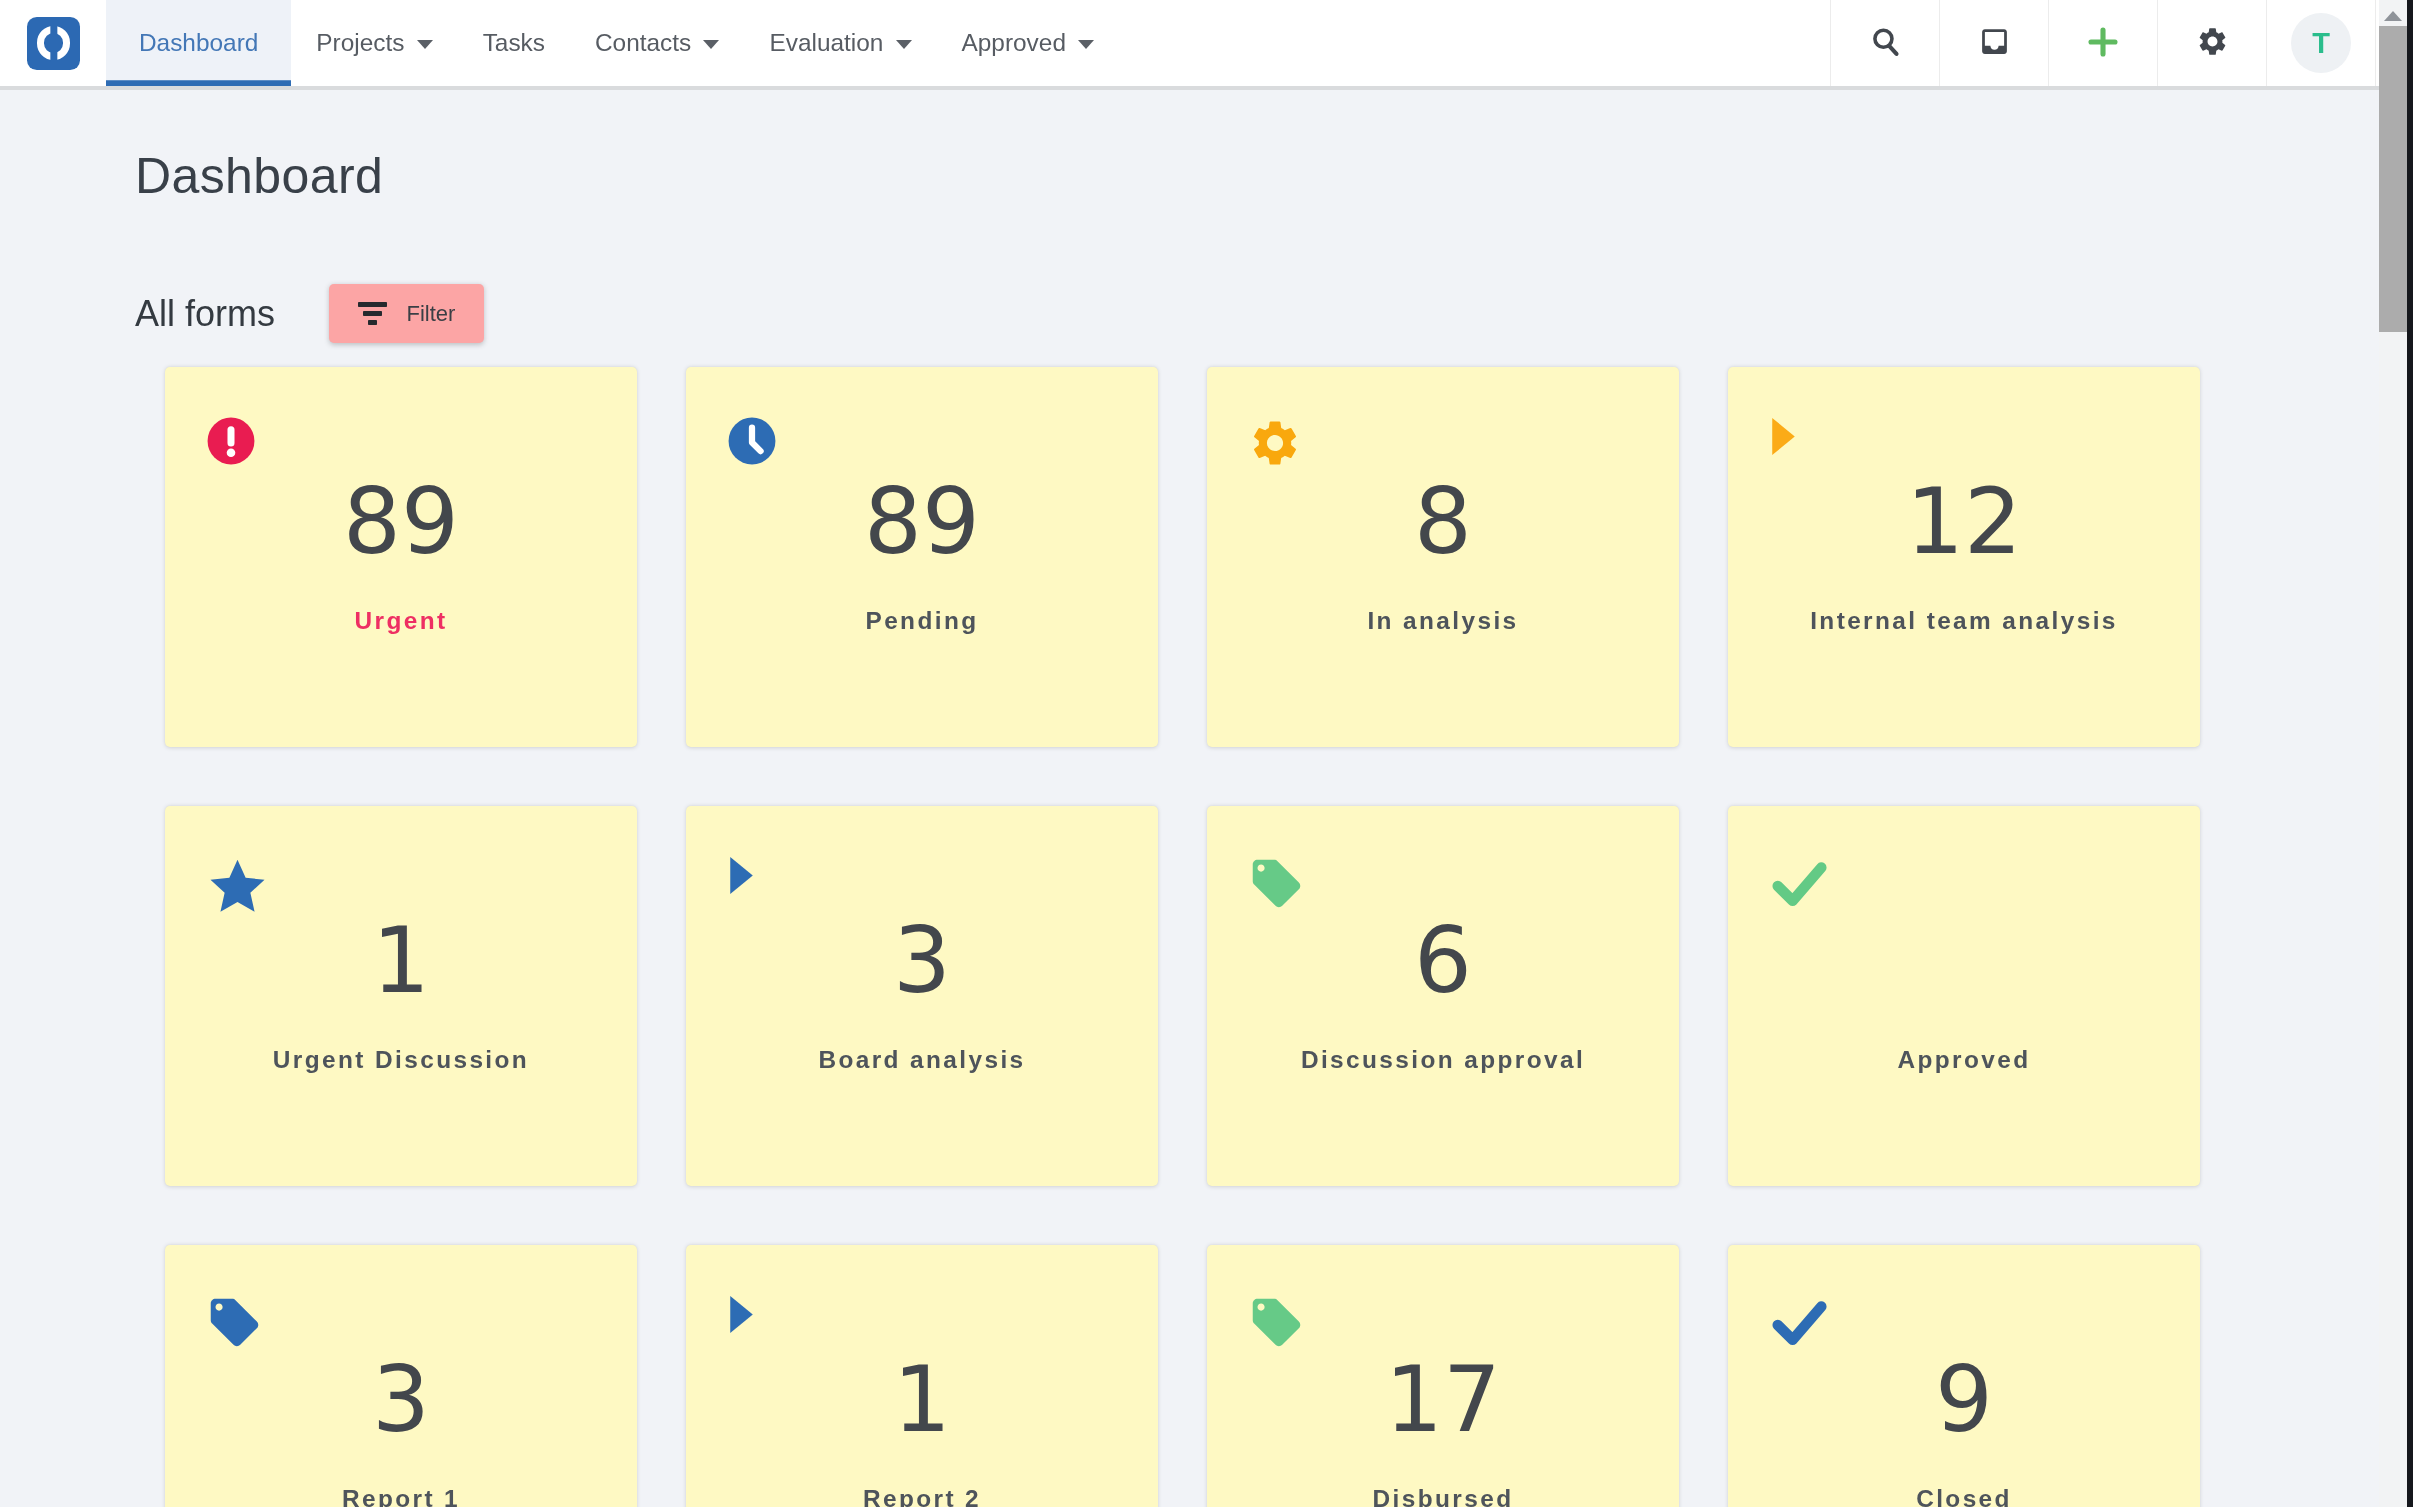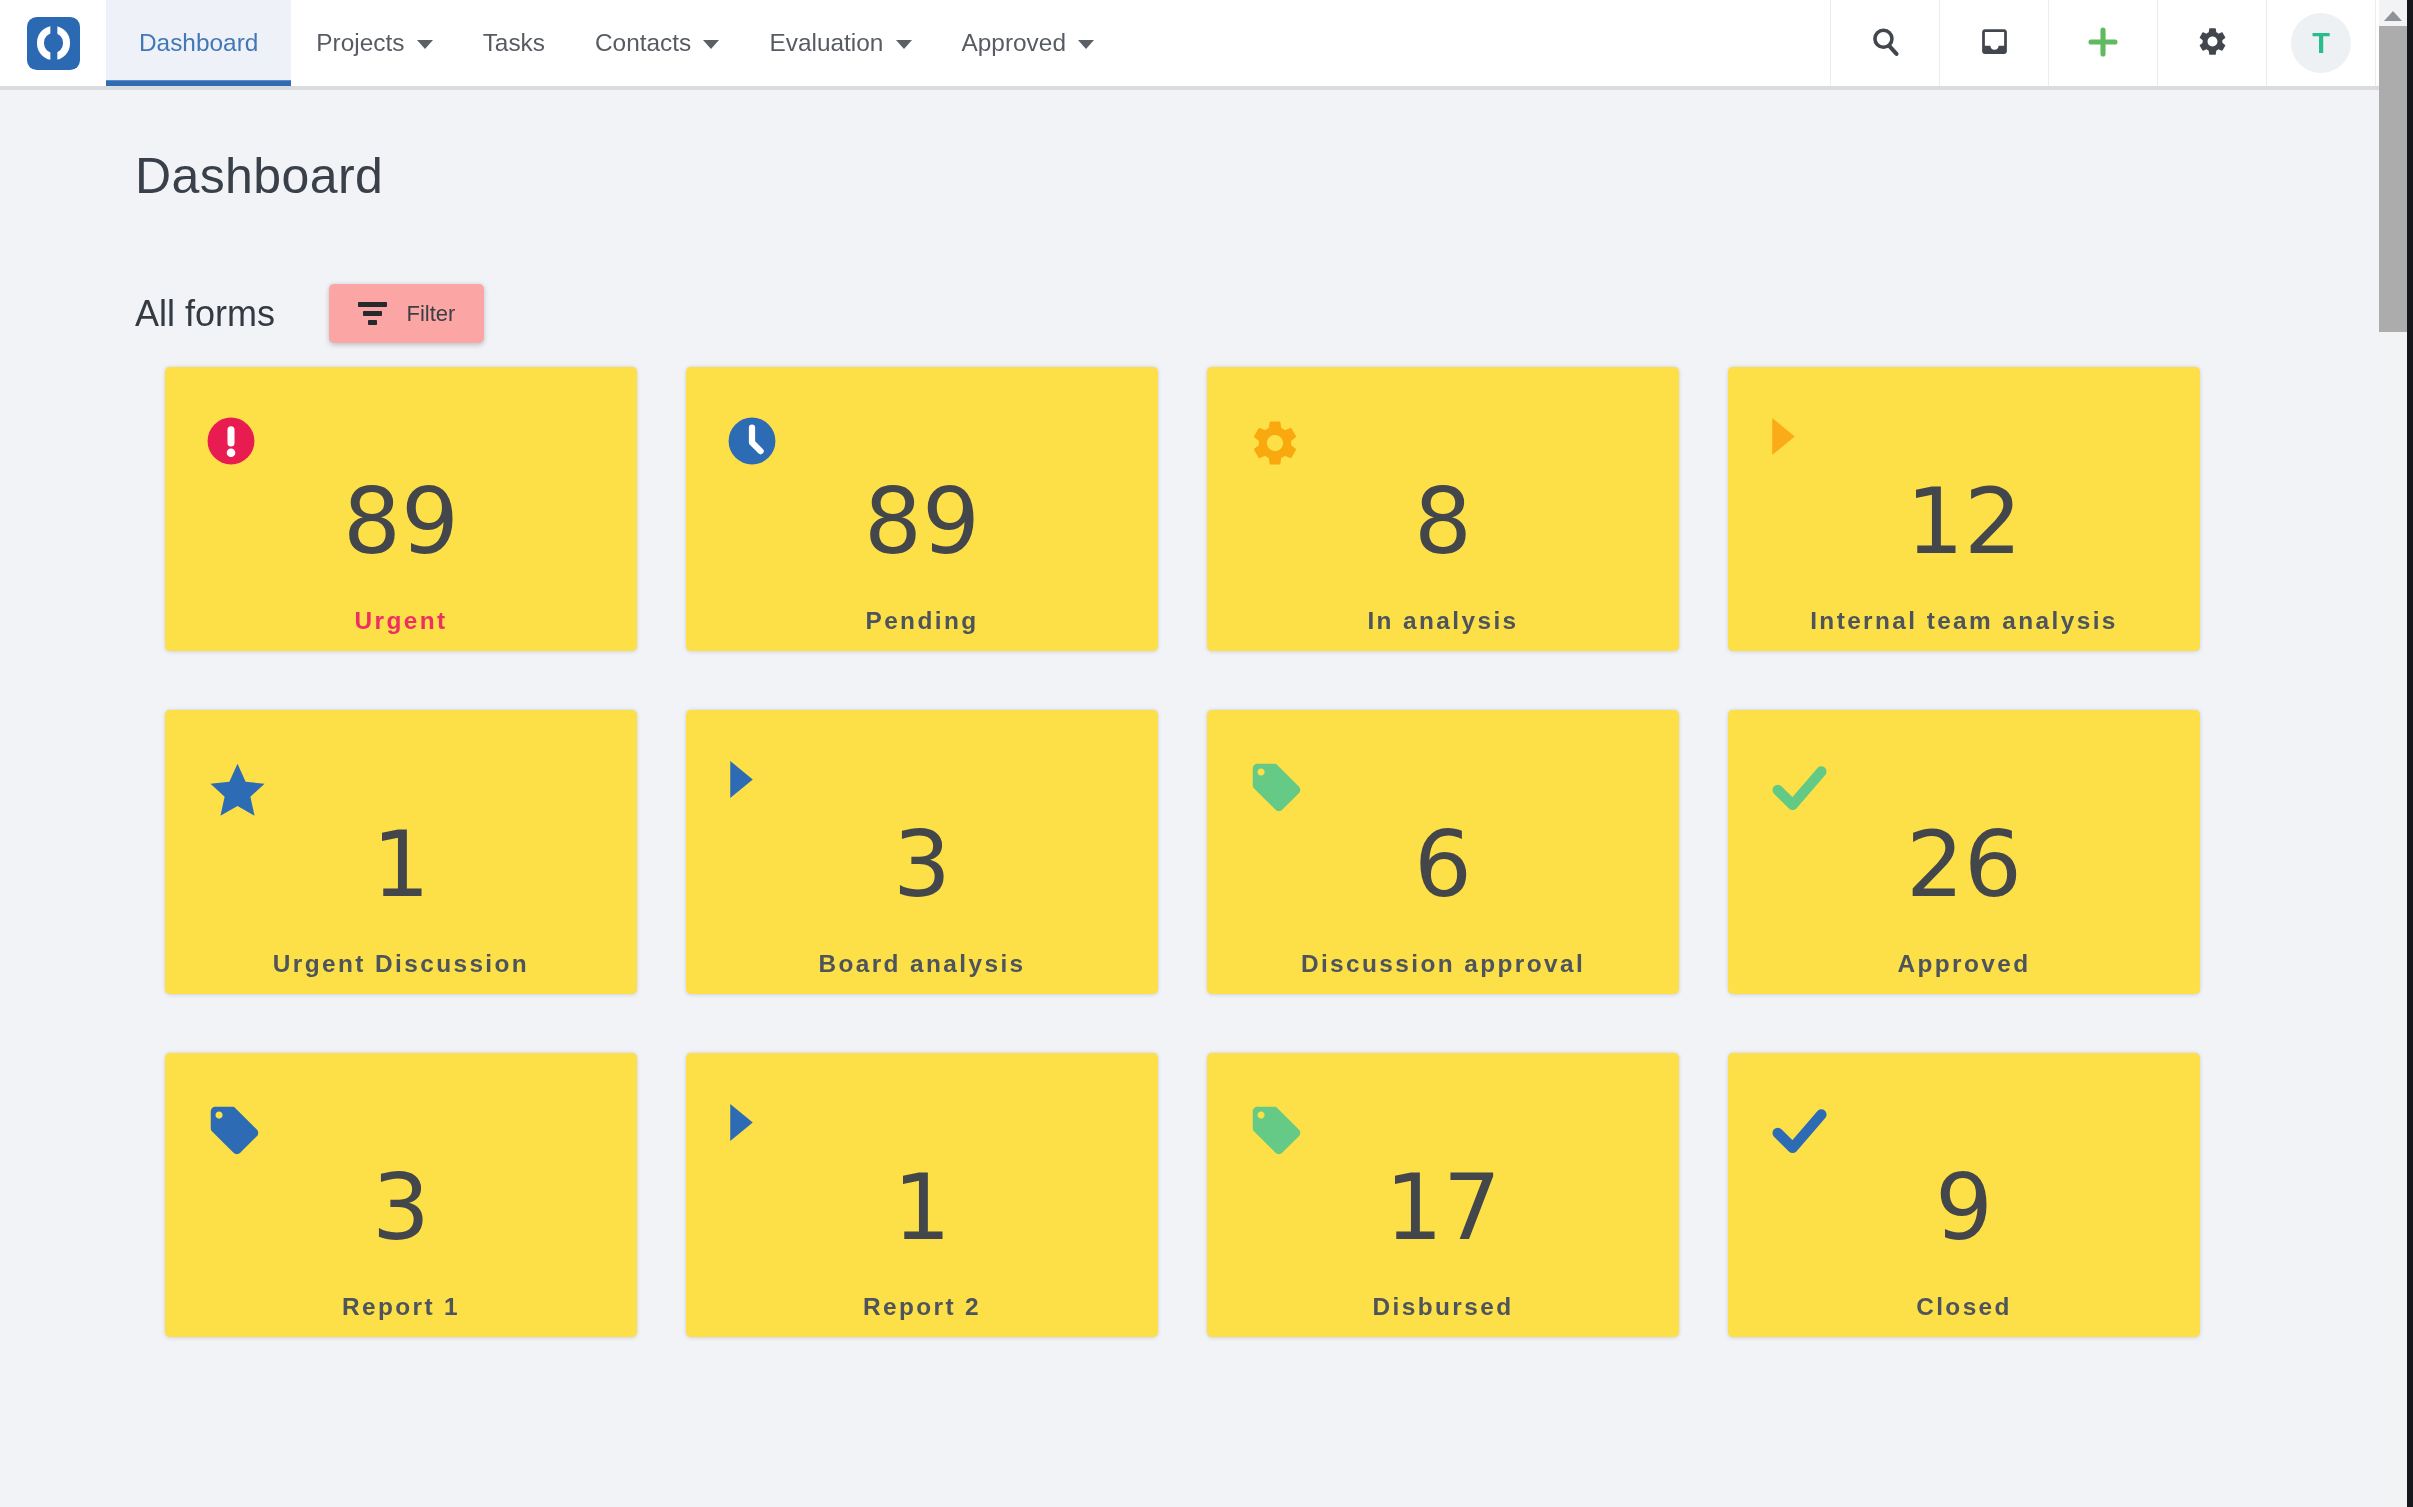--- a/index.html
+++ b/index.html
@@ -61,21 +61,21 @@
   .filter-icon i{display:block;height:4.1px;background:#26292e;border-radius:0.8px;}
   .filter-icon i:nth-child(1){width:29px;}
   .filter-icon i:nth-child(2){width:19.5px;}
   .filter-icon i:nth-child(3){width:9px;}
   
   .cards-grid{
     display:grid;grid-template-columns:repeat(4,472px);
     column-gap:49px;row-gap:59px;margin:24.4px 0 0 165px;
   }
   .card{
-    background:#fde047;border-radius:4.9px;height:284px;position:relative;
+    background:#fef9c3;border-radius:4.9px;height:380px;position:relative;
     box-shadow:0 0.8px 4.1px rgba(0,0,0,.13),0 0 1.6px rgba(0,0,0,.05);cursor:pointer;
   }
   .card-icon{position:absolute;left:41px;top:49px;}
   .card-value{
     position:absolute;top:98px;left:0;right:0;text-align:center;
     font-family:"DejaVu Sans",sans-serif;font-size:91px;line-height:114px;
     font-weight:400;color:#43474c;
   }
   .card-label{
     position:absolute;top:237px;left:0;right:0;text-align:center;
@@ -221,21 +221,20 @@
       <span class="card-icon"><svg width="57" height="57" viewBox="0 0 24 24">
           <path fill="#66ca87" d="M21.41 11.58l-9-9C12.05 2.22 11.55 2 11 2H4c-1.1 0-2 .9-2 2v7c0 .55.22 1.05.59 1.42l9 9c.36.36.86.58 1.41.58.55 0 1.05-.22 1.41-.59l7-7c.37-.36.59-.86.59-1.41 0-.55-.23-1.06-.59-1.42zM5.5 7C4.67 7 4 6.33 4 5.5S4.67 4 5.5 4 7 4.67 7 5.5 6.33 7 5.5 7z"></path>
         </svg></span>
       <div class="card-value">6</div>
       <div class="card-label">Discussion approval</div>
     </div>
     <div class="card">
       <span class="card-icon"><svg width="61" height="55" viewBox="0 0 26 24">
           <path d="M3.5 13.5 L10 20 L22.5 5.5" stroke="#63ca85" stroke-width="4.6" stroke-linecap="round" stroke-linejoin="round" fill="none"></path>
         </svg></span>
-      <div class="card-value">26</div>
       <div class="card-label">Approved</div>
     </div>
     <div class="card">
       <span class="card-icon"><svg width="57" height="57" viewBox="0 0 24 24">
           <path fill="#2d6cb4" d="M21.41 11.58l-9-9C12.05 2.22 11.55 2 11 2H4c-1.1 0-2 .9-2 2v7c0 .55.22 1.05.59 1.42l9 9c.36.36.86.58 1.41.58.55 0 1.05-.22 1.41-.59l7-7c.37-.36.59-.86.59-1.41 0-.55-.23-1.06-.59-1.42zM5.5 7C4.67 7 4 6.33 4 5.5S4.67 4 5.5 4 7 4.67 7 5.5 6.33 7 5.5 7z"></path>
         </svg></span>
       <div class="card-value">3</div>
       <div class="card-label">Report 1</div>
     </div>
     <div class="card">

